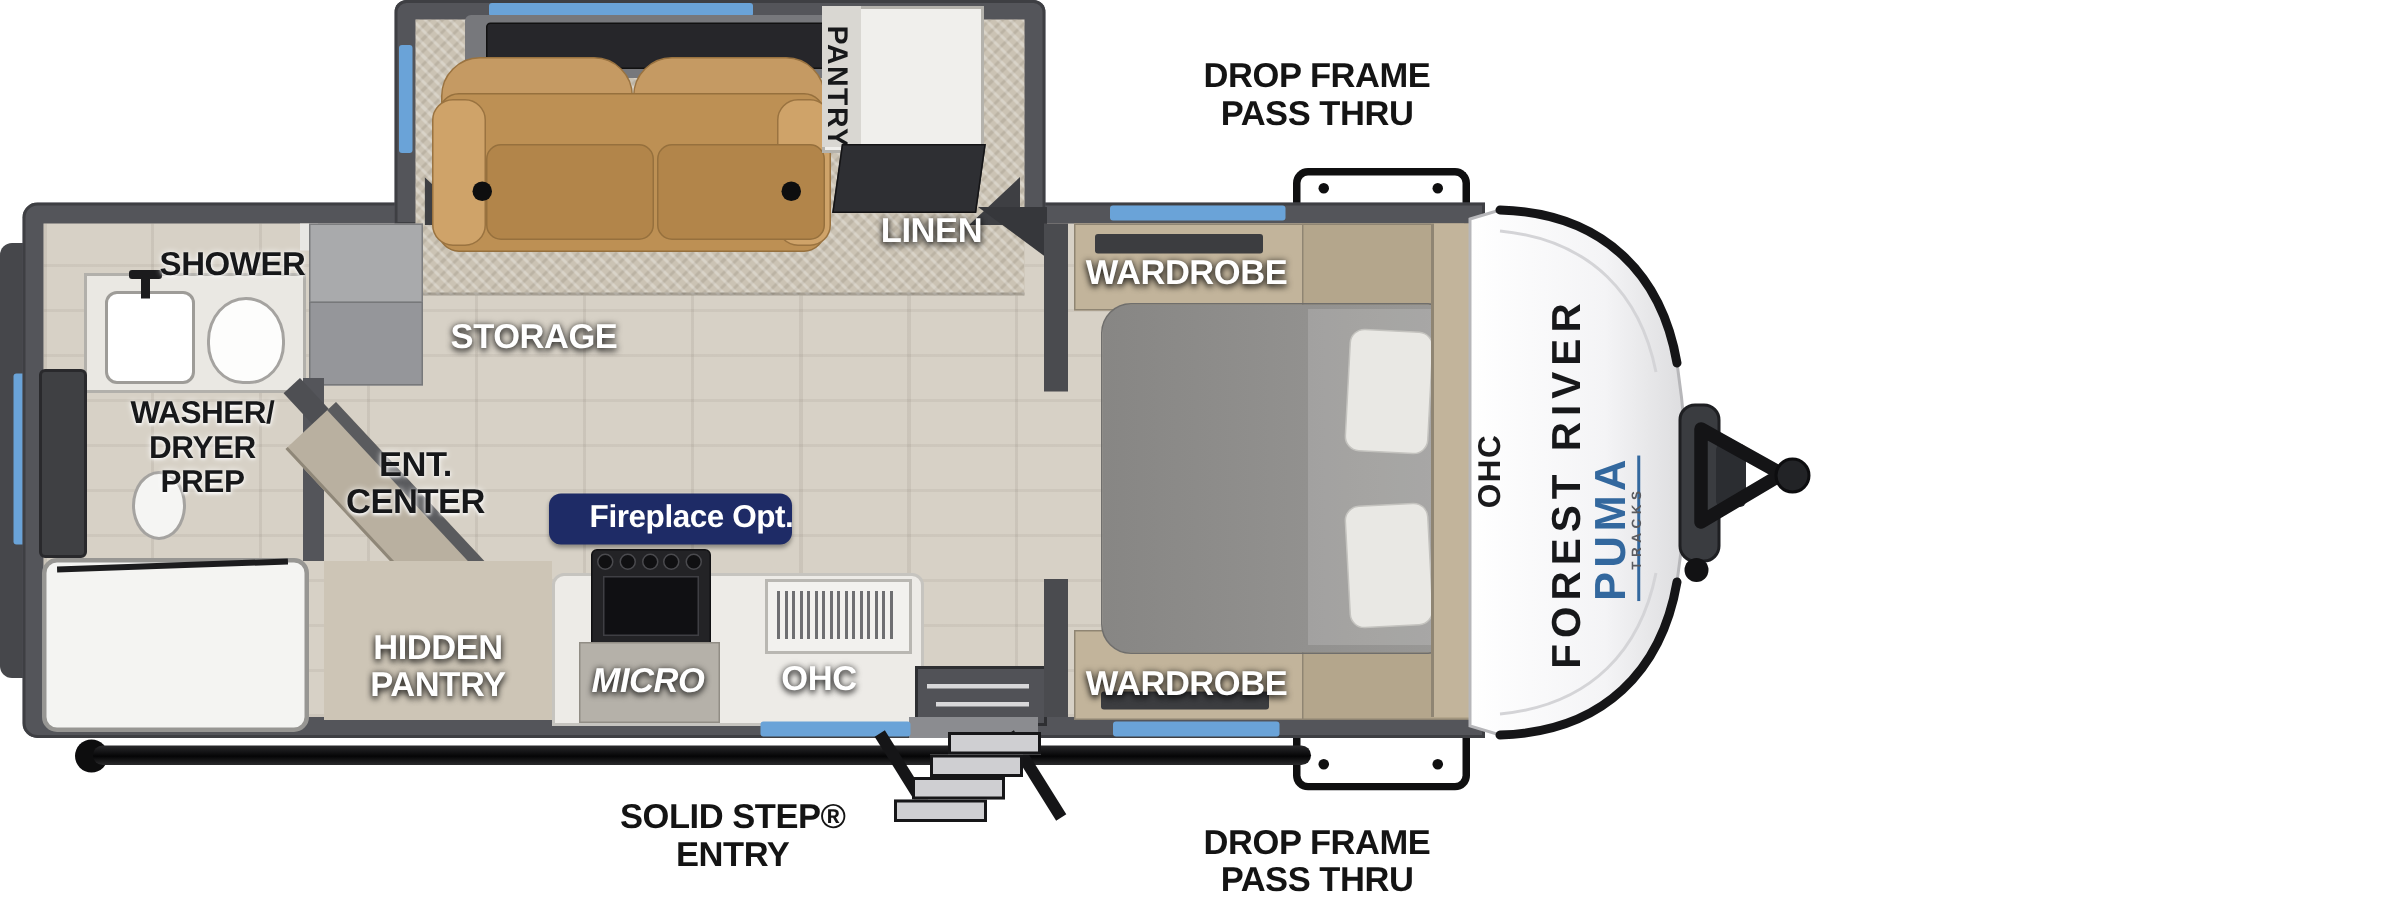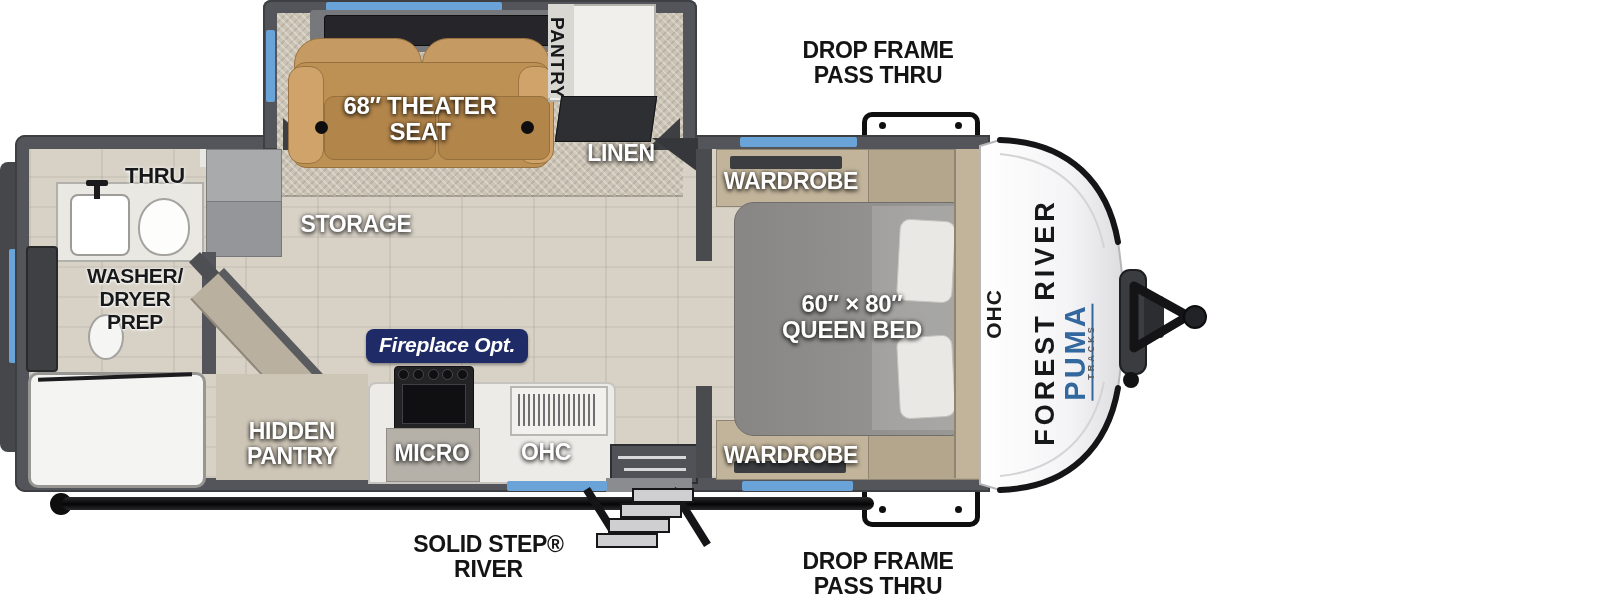--- a/index.html
+++ b/index.html
@@ -37,21 +37,21 @@
 </head>
 <body>
 
 <div id="stage">
 
   <div class="lbl plain" style="left:775px;top:38px;width:206px;font-size:23px;">DROP FRAME
 PASS THRU</div>
   <div class="lbl plain" style="left:775px;top:549px;width:206px;font-size:23px;">DROP FRAME
 PASS THRU</div>
   <div class="lbl plain" style="left:386px;top:532px;width:205px;font-size:23px;">SOLID STEP®
-RIVER</div>
+ENTRY</div>
 
   <div class="bracket" style="left:862px;top:112px;width:108px;height:30px;border-bottom:none;border-radius:10px 10px 0 0;">
     <div class="dot" style="left:12px;top:5px;"></div>
     <div class="dot" style="left:88px;top:5px;"></div>
   </div>
   <div class="bracket" style="left:862px;top:492px;width:108px;height:30px;border-top:none;border-radius:0 0 10px 10px;">
     <div class="dot" style="left:12px;top:14px;"></div>
     <div class="dot" style="left:88px;top:14px;"></div>
   </div>
 
@@ -75,74 +75,74 @@
 
   <div class="abs" style="left:294px;top:38px;width:126px;height:58px;background:var(--seat);border-radius:26px 26px 6px 6px;border:1px solid #9a7340;"></div>
   <div class="abs" style="left:422px;top:38px;width:126px;height:58px;background:var(--seat);border-radius:26px 26px 6px 6px;border:1px solid #9a7340;"></div>
   <div class="abs" style="left:292px;top:62px;width:256px;height:104px;background:#bd9054;border-radius:14px;border:1px solid #96703d;"></div>
   <div class="abs" style="left:288px;top:66px;width:34px;height:96px;background:#cfa369;border-radius:14px;border:1px solid #9a7340;"></div>
   <div class="abs" style="left:518px;top:66px;width:34px;height:96px;background:#cfa369;border-radius:14px;border:1px solid #9a7340;"></div>
   <div class="abs" style="left:324px;top:96px;width:110px;height:62px;background:#b2854a;border-radius:10px;border:1px solid #96703d;"></div>
   <div class="abs" style="left:438px;top:96px;width:110px;height:62px;background:#b2854a;border-radius:10px;border:1px solid #96703d;"></div>
   <div class="abs" style="left:315px;top:121px;width:13px;height:13px;border-radius:50%;background:#0e0e0f;"></div>
   <div class="abs" style="left:521px;top:121px;width:13px;height:13px;border-radius:50%;background:#0e0e0f;"></div>
-  <div class="lbl white" style="left:312px;top:93px;width:216px;font-size:24px;">68″ THEATER
-SEAT</div>
 
   <div class="abs" style="left:548px;top:4px;width:104px;height:94px;background:#f0efec;border:2px solid #b4b2ac;"></div>
   <div class="abs" style="left:548px;top:4px;width:26px;height:94px;background:#d9d7d2;"></div>
   <div class="vlabel90" style="left:557px;top:58px;font-size:19px;color:#17181a;letter-spacing:1px;">PANTRY</div>
   <div class="abs" style="left:558px;top:96px;width:94px;height:44px;background:#2e2f33;border:1px solid #141416;transform:skewX(-8deg);"></div>
   <div class="abs" style="left:652px;top:138px;width:46px;height:34px;background:#36373b;clip-path:polygon(100% 0,100% 100%,0 0);"></div>
   <div class="lbl white" style="left:566px;top:141px;width:110px;font-size:23px;">LINEN</div>
 
   <div class="abs" style="left:200px;top:149px;width:12px;height:18px;background:#e8e7e4;"></div>
   <div class="abs" style="left:206px;top:149px;width:74px;height:52px;background:#a9aaac;border:1px solid #7c7d7f;"></div>
   <div class="abs" style="left:206px;top:201px;width:74px;height:54px;background:#95969a;border:1px solid #77787a;"></div>
   <div class="lbl white" style="left:296px;top:212px;width:120px;font-size:23px;">STORAGE</div>
 
   <div class="abs" style="left:56px;top:182px;width:144px;height:76px;background:#eae8e3;border:2px solid #b2b0ab;"></div>
   <div class="abs" style="left:70px;top:194px;width:56px;height:58px;background:#ffffff;border:2px solid #9e9c98;border-radius:8px;"></div>
   <div class="abs" style="left:86px;top:180px;width:22px;height:6px;background:#1b1b1d;border-radius:2px;"></div>
   <div class="abs" style="left:94px;top:182px;width:6px;height:17px;background:#1b1b1d;"></div>
   <div class="abs" style="left:138px;top:198px;width:48px;height:54px;background:#fdfdfc;border:2px solid #a5a3a0;border-radius:50% 50% 46% 46%;"></div>
-  <div class="lbl dark" style="left:100px;top:164px;width:110px;font-size:22px;">THRU</div>
+  <div class="lbl dark" style="left:100px;top:164px;width:110px;font-size:22px;">SHOWER</div>
 
   <div class="abs" style="left:26px;top:246px;width:28px;height:122px;background:#3f4043;border:2px solid #29292c;border-radius:4px;"></div>
   <div class="abs" style="left:88px;top:314px;width:32px;height:42px;background:#f5f5f3;border:2px solid #a5a3a0;border-radius:50%;"></div>
   <div class="lbl dark" style="left:72px;top:264px;width:126px;font-size:21px;">WASHER/
 DRYER
 PREP</div>
 
   <div class="abs" style="left:28px;top:372px;width:172px;height:110px;background:#f4f4f2;border:3px solid #979693;border-radius:10px;"></div>
   <div class="abs" style="left:38px;top:375px;width:154px;height:4px;background:#1c1c1e;transform:rotate(-2deg);"></div>
 
   <div class="abs wall" style="left:202px;top:252px;width:14px;height:122px;"></div>
   <div class="abs" style="left:200px;top:252px;width:74px;height:15px;background:#4e4f53;transform:rotate(47deg);transform-origin:left top;"></div>
   <div class="abs" style="left:224px;top:268px;width:228px;height:36px;background:#b9b0a0;border-top:8px solid #5a5b5e;border-bottom:2px solid #8f8778;transform:rotate(47deg);transform-origin:left top;"></div>
+  <div class="lbl dark" style="left:224px;top:297px;width:106px;font-size:23px;">ENT.
+CENTER</div>
 
   <div class="abs" style="left:216px;top:374px;width:152px;height:106px;background:#cdc5b6;"></div>
   <div class="lbl white" style="left:222px;top:419px;width:140px;font-size:23px;">HIDDEN
 PANTRY</div>
 
   <div class="abs" style="left:366px;top:329px;width:162px;height:34px;background:var(--badge);border-radius:8px;box-shadow:0 2px 3px rgba(0,0,0,.35);"></div>
-  <div class="lbl" style="left:366px;top:333px;width:162px;font-size:21px;font-style:italic;color:#fff;">Fireplace Opt.</div>
+  <div class="lbl" style="left:380px;top:333px;width:162px;font-size:21px;color:#fff;">Fireplace Opt.</div>
 
   <div class="abs" style="left:368px;top:382px;width:244px;height:98px;background:#edebe7;border:2px solid #c6c4bf;border-radius:8px 8px 0 0;"></div>
   <div class="abs" style="left:394px;top:366px;width:78px;height:64px;background:#232326;border-radius:4px;border:1px solid #101012;"></div>
   <div class="abs" style="left:398px;top:369px;width:70px;height:10px;display:flex;justify-content:space-between;">
     <i style="width:9px;height:9px;border-radius:50%;background:#101012;border:1px solid #4a4a4e;"></i>
     <i style="width:9px;height:9px;border-radius:50%;background:#101012;border:1px solid #4a4a4e;"></i>
     <i style="width:9px;height:9px;border-radius:50%;background:#101012;border:1px solid #4a4a4e;"></i>
     <i style="width:9px;height:9px;border-radius:50%;background:#101012;border:1px solid #4a4a4e;"></i>
     <i style="width:9px;height:9px;border-radius:50%;background:#101012;border:1px solid #4a4a4e;"></i>
   </div>
   <div class="abs" style="left:402px;top:384px;width:62px;height:38px;background:#101013;border:1px solid #3f3f44;"></div>
   <div class="abs" style="left:386px;top:428px;width:92px;height:52px;background:#b5b1a9;border:1px solid #918d85;"></div>
-  <div class="lbl white" style="left:386px;top:441px;width:92px;font-size:23px;">MICRO</div>
+  <div class="lbl white" style="left:386px;top:441px;width:92px;font-size:23px;font-style:italic;">MICRO</div>
   <div class="abs" style="left:510px;top:386px;width:94px;height:46px;background:#f2f1ee;border:2px solid #b9b7b2;"></div>
   <div class="abs" style="left:518px;top:394px;width:78px;height:32px;background:repeating-linear-gradient(90deg,#6f6f72 0 2px,transparent 2px 5px);"></div>
   <div class="lbl white" style="left:500px;top:440px;width:92px;font-size:23px;">OHC</div>
 
   <div class="abs" style="left:610px;top:444px;width:84px;height:36px;background:#515257;border:2px solid #2e2f32;"></div>
   <div class="abs" style="left:618px;top:456px;width:68px;height:3px;background:#d8d8da;"></div>
   <div class="abs" style="left:624px;top:468px;width:62px;height:3px;background:#d8d8da;"></div>
   <div class="abs" style="left:606px;top:478px;width:86px;height:14px;background:#8b8c90;"></div>
 
   <div class="abs" style="left:696px;top:149px;width:16px;height:112px;background:#4a4b4f;"></div>
@@ -156,22 +156,20 @@
   <div class="abs" style="left:734px;top:461px;width:112px;height:12px;background:#3c3d40;border-radius:2px;"></div>
   <div class="lbl white" style="left:706px;top:443px;width:170px;font-size:23px;">WARDROBE</div>
 
   <div class="abs" style="left:868px;top:149px;width:118px;height:86px;background:#b4a68c;border:1px solid #8f8573;"></div>
   <div class="abs" style="left:868px;top:392px;width:118px;height:86px;background:#b4a68c;border:1px solid #8f8573;"></div>
 
   <div class="abs" style="left:734px;top:202px;width:224px;height:232px;background:linear-gradient(90deg,#878684,#999896);border-radius:20px 8px 8px 20px;border:1px solid #6f6e6c;"></div>
   <div class="abs" style="left:872px;top:206px;width:82px;height:224px;background:rgba(240,240,238,.18);"></div>
   <div class="abs" style="left:898px;top:220px;width:54px;height:80px;background:#e9e8e4;border:1px solid #c4c3bf;border-radius:10px;transform:rotate(3deg);"></div>
   <div class="abs" style="left:898px;top:336px;width:54px;height:80px;background:#e9e8e4;border:1px solid #c4c3bf;border-radius:10px;transform:rotate(-3deg);"></div>
-  <div class="lbl white" style="left:742px;top:291px;width:220px;font-size:24px;">60″ × 80″
-QUEEN BED</div>
 
   <div class="abs tan" style="left:954px;top:149px;width:32px;height:329px;border-left:2px solid #8f8573;"></div>
 
   <div class="abs window" style="left:740px;top:137px;width:117px;height:10px;"></div>
   <div class="abs window" style="left:507px;top:481px;width:100px;height:10px;"></div>
   <div class="abs window" style="left:742px;top:481px;width:111px;height:10px;"></div>
 
   <svg class="abs" style="left:970px;top:120px;" width="240" height="390" viewBox="0 0 240 390">
     <defs>
       <linearGradient id="noseGrad" x1="0" y1="0" x2="1" y2="0">

